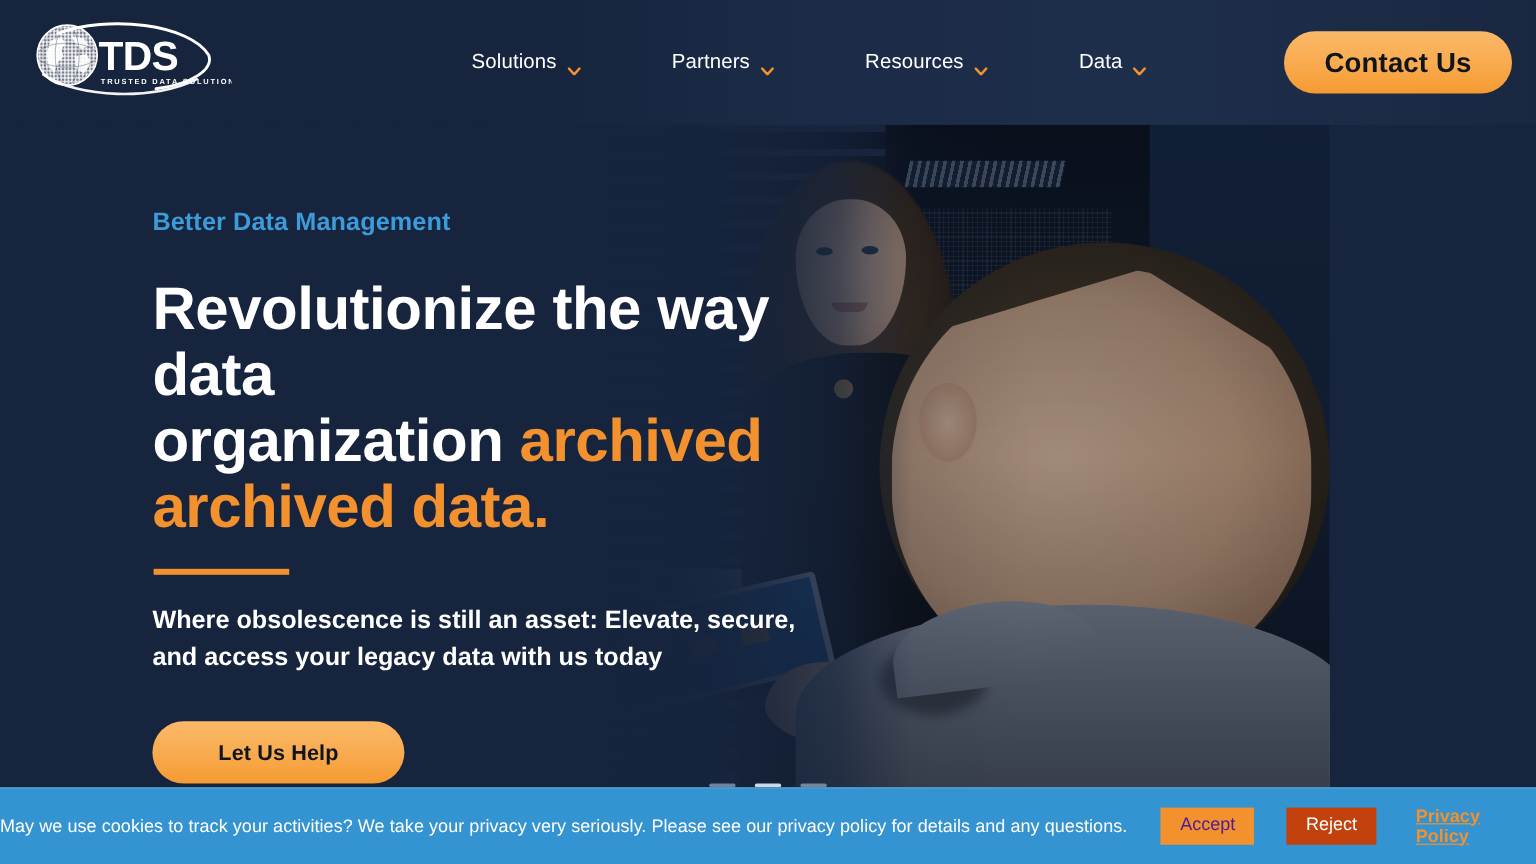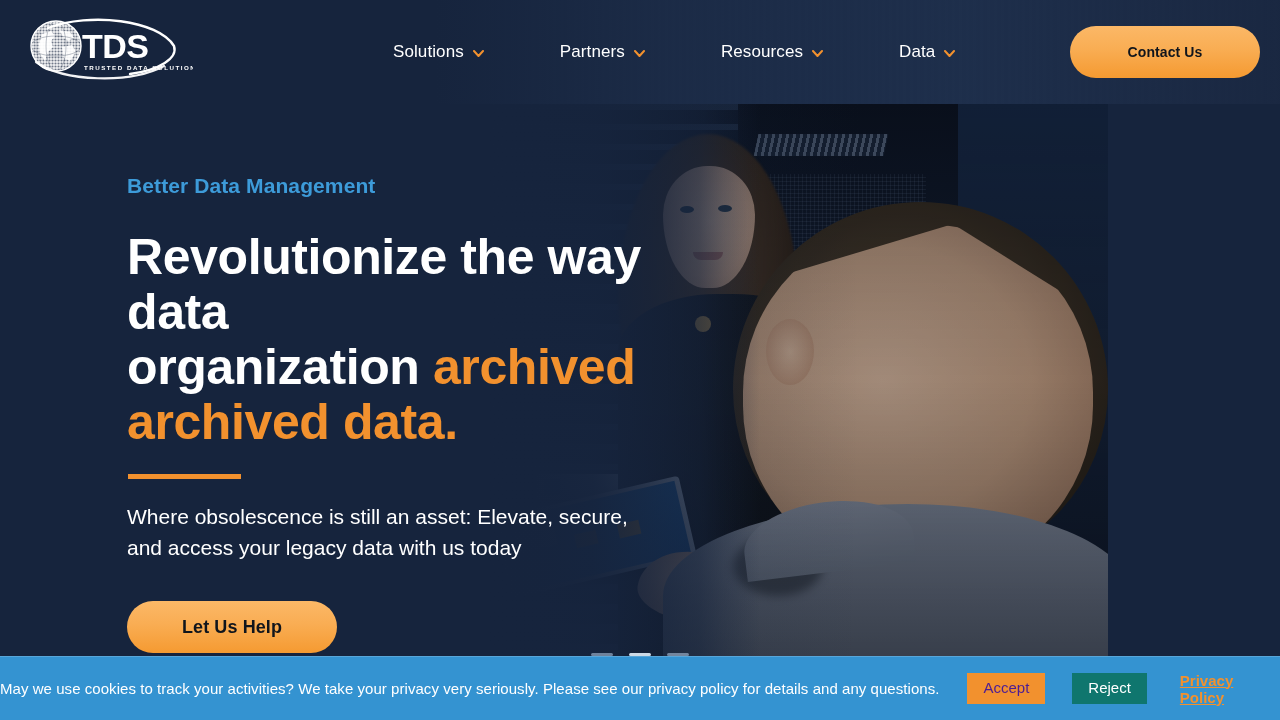--- a/index.html
+++ b/index.html
@@ -38,21 +38,21 @@
 
   
   .nav {
     position:absolute; left:355px; top:0;
     height:104px;
     display:flex; align-items:center;
     gap:0px;
     z-index:3;
   }
   .nav-item {
-    display:flex; align-items:center; gap:9px;
+    display:flex; align-items:flex-end; gap:9px;
     padding:0 38px;
     color:#ffffff;
     font-size:17px;
     letter-spacing:0.1px;
     cursor:pointer;
     white-space:nowrap;
   }
   .nav-label { color:#ffffff; }
   .chev {
     width:11px; height:7px; display:inline-block;
@@ -62,21 +62,21 @@
 
   
   .contact-btn {
     position:absolute; right:20px; top:26px;
     width:190px; height:52px;
     border-radius:26px;
     background:linear-gradient(180deg, #fbb867 0%, #f9ad53 45%, #f59a31 100%);
     border:none;
     display:flex; align-items:center; justify-content:center;
     color:#10151c;
-    font-size:14px;
+    font-size:23px;
     font-weight:700;
     cursor:pointer;
     letter-spacing:0.1px;
     z-index:3;
   }
 
   
   .hero {
     position:absolute; top:104px; left:0;
     width:1108px; height:552px;
@@ -273,21 +273,21 @@
   .headline .accent { color:#f2912e; }
   .rule {
     width:113px; height:5px;
     background:#f2912e;
     margin:24px 0 22px 1px;
   }
   .subcopy {
     color:#ffffff;
     font-size:21px;
     line-height:31px;
-    font-weight:400;
+    font-weight:700;
     max-width:570px;
     margin-bottom:38px;
   }
   .cta-btn {
     width:210px; height:52px;
     border-radius:26px;
     border:none;
     background:linear-gradient(180deg, #fbb867 0%, #f9ad53 45%, #f59a31 100%);
     color:#10151c;
     font-size:18px; font-weight:700;
@@ -331,21 +331,21 @@
     margin-left:12px;
     background:#f2912e; color:#4c1d95;
     border:none;
     font-size:15px;
     padding:7px 16px;
     cursor:pointer;
     line-height:1.1;
   }
   .cookie-reject {
     margin-left:11px;
-    background:#0f766e; color:#ffffff;
+    background:#c2410c; color:#ffffff;
     border:none;
     font-size:15px;
     padding:7px 16px;
     cursor:pointer;
     line-height:1.1;
   }
   .cookie-link {
     margin-left:17px;
     color:#f2912e;
     font-size:15px;

